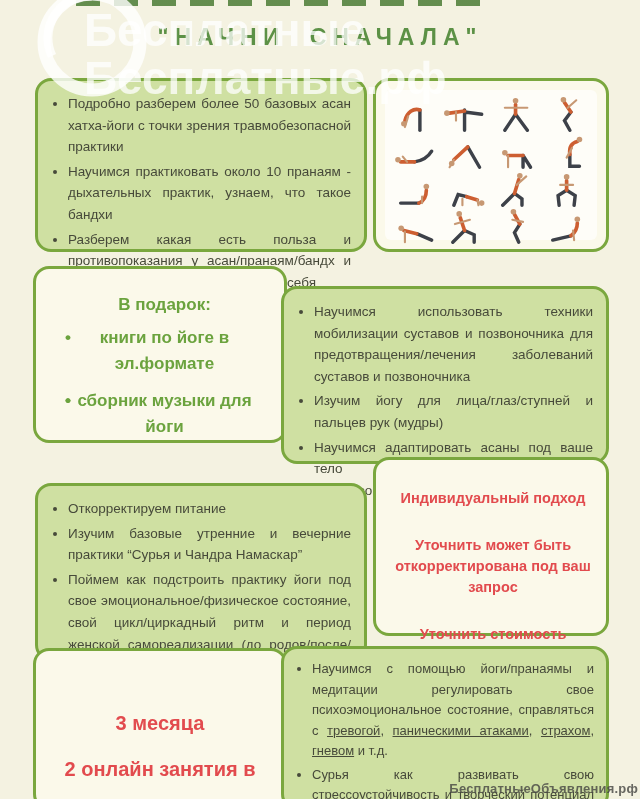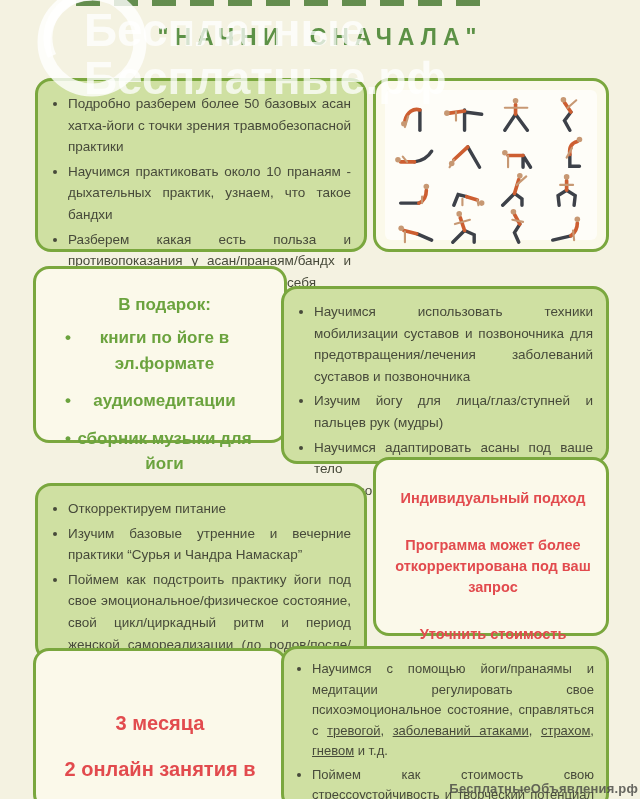--- a/index.html
+++ b/index.html
@@ -207,21 +207,21 @@
             <path class="a" d="M29,21 L30,30"></path>
           </svg>
         </div>
     </div>
   </section>
 
   <section class="box bg-cream gifts" style="left:33px;top:266px;width:254px;height:177px;">
     <h2>В подарок:</h2>
     <ul>
       <li><span class="dot">•</span><span>книги по йоге в эл.формате</span></li>
-      <li><span class="dot">•</span><span>аудиомедитации</span></li>
+      <li><span class="dot">•</span></li>
       <li><span class="dot">•</span><span>сборник музыки для йоги</span></li>
     </ul>
   </section>
 
   <section class="box bg-green" style="left:281px;top:262px;width:328px;height:178px;margin-top:24px;">
     <ul class="blist">
       <li><span>Научимся использовать техники мобилизации суставов и позвоночника для предотвращения/лечения заболеваний суставов и позвоночника</span></li>
       <li><span>Изучим йогу для лица/глаз/ступней и пальцев рук (мудры)</span></li>
       <li><span>Научимся адаптировать асаны под ваше тело с помощью различных приспособлений (пропсов)</span></li>
     </ul>
@@ -230,38 +230,38 @@
   <section class="box bg-green" style="left:35px;top:483px;width:332px;height:178px;">
     <ul class="blist">
       <li><span>Откорректируем питание</span></li>
       <li><span>Изучим базовые утренние и вечерние практики “Сурья и Чандра Намаскар”</span></li>
       <li><span>Поймем как подстроить практику йоги под свое эмоциональное/физическое состояние, свой цикл/циркадный ритм и период женской самореализации (до родов/после/менопауза)</span></li>
     </ul>
   </section>
 
   <section class="box bg-cream redbox indiv" style="left:373px;top:457px;width:236px;height:179px;">
     <p>Индивидуальный подход</p>
-    <p>Программа может более откорректирована под ваш запрос</p>
+    <p>Уточнить может быть откорректирована под ваш запрос</p>
     <p class="tight">Уточнить стоимость</p>
     <p>телеграм: @Anisah_Fayzova</p>
   </section>
 
   <section class="box bg-cream redbox duration" style="left:33px;top:648px;width:254px;height:162px;">
     <p>3 месяца</p>
     <p>2 онлайн занятия в</p>
     <p>неделю по 1.20-1.30 ч</p>
   </section>
 
   <section class="box bg-green" style="left:281px;top:646px;width:328px;height:164px;">
     <ul class="blist small">
       <li>
-        <span>Научимся с помощью йоги/пранаямы и медитации регулировать свое психоэмоциональное состояние, справляться с </span><span class="u">тревогой</span><span>, </span><span class="u">заболеваний атаками</span><span>, </span><span class="u">страхом</span><span>, </span><span class="u">гневом</span><span> и т.д.</span>
+        <span>Научимся с помощью йоги/пранаямы и медитации регулировать свое психоэмоциональное состояние, справляться с </span><span class="u">тревогой</span><span>, </span><span class="u">паническими атаками</span><span>, </span><span class="u">страхом</span><span>, </span><span class="u">гневом</span><span> и т.д.</span>
       </li>
       <li>
-        <span>Поймем как стоимость свою </span><span class="u">стрессоустойчивость</span><span> и творческий потенциал с помощью практики</span>
+        <span>Сурья как развивать свою </span><span class="u">стрессоустойчивость</span><span> и творческий потенциал с помощью практики</span>
       </li>
 
     </ul>
   </section>
 
   <div class="wm-top">
     <svg width="150" height="112" viewBox="0 0 150 112">
       <g fill="none" stroke="rgba(255,255,255,0.8)">
         <circle cx="70" cy="56" r="48" stroke-width="13"></circle>
         <path d="M70,10 A42,42 0 0 0 30,70" stroke-width="9"></path>

